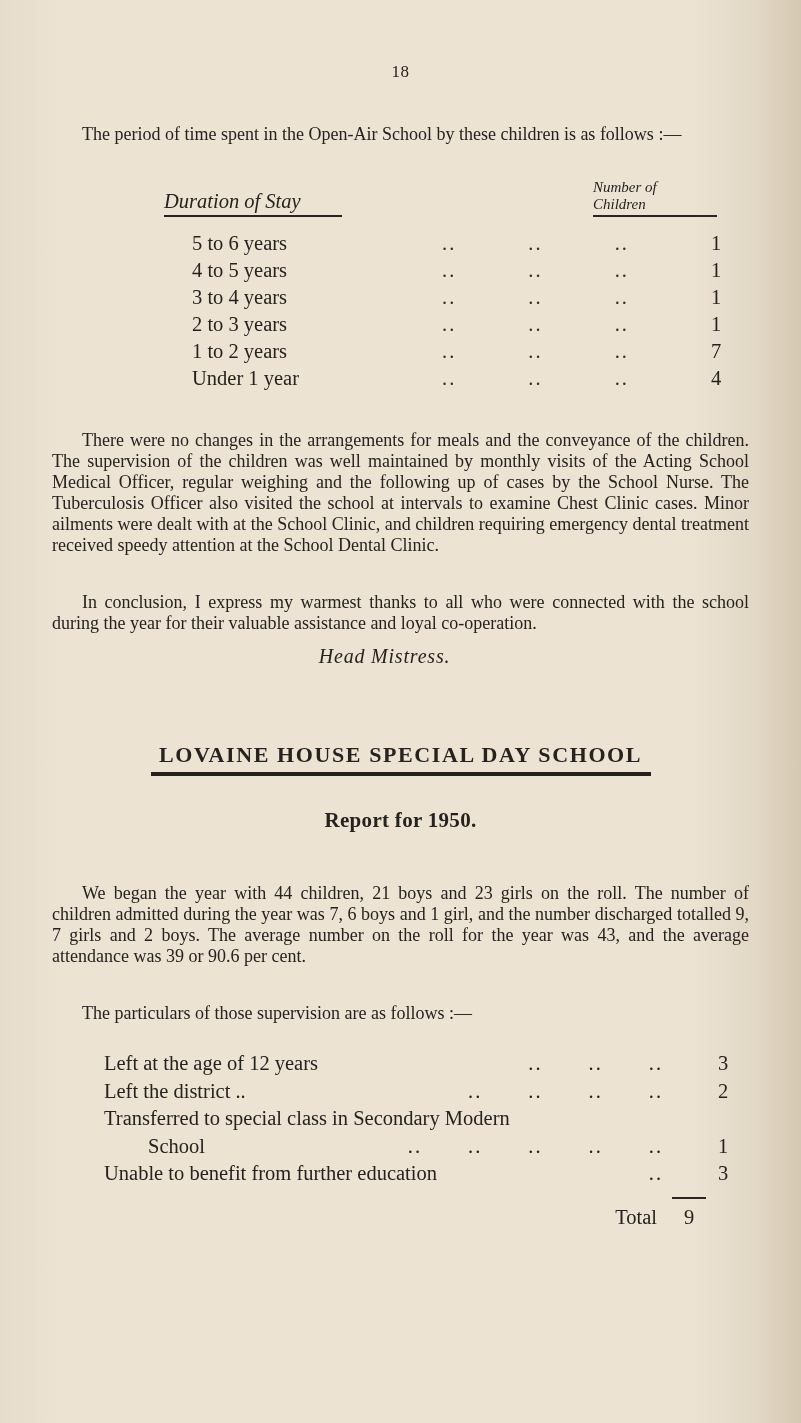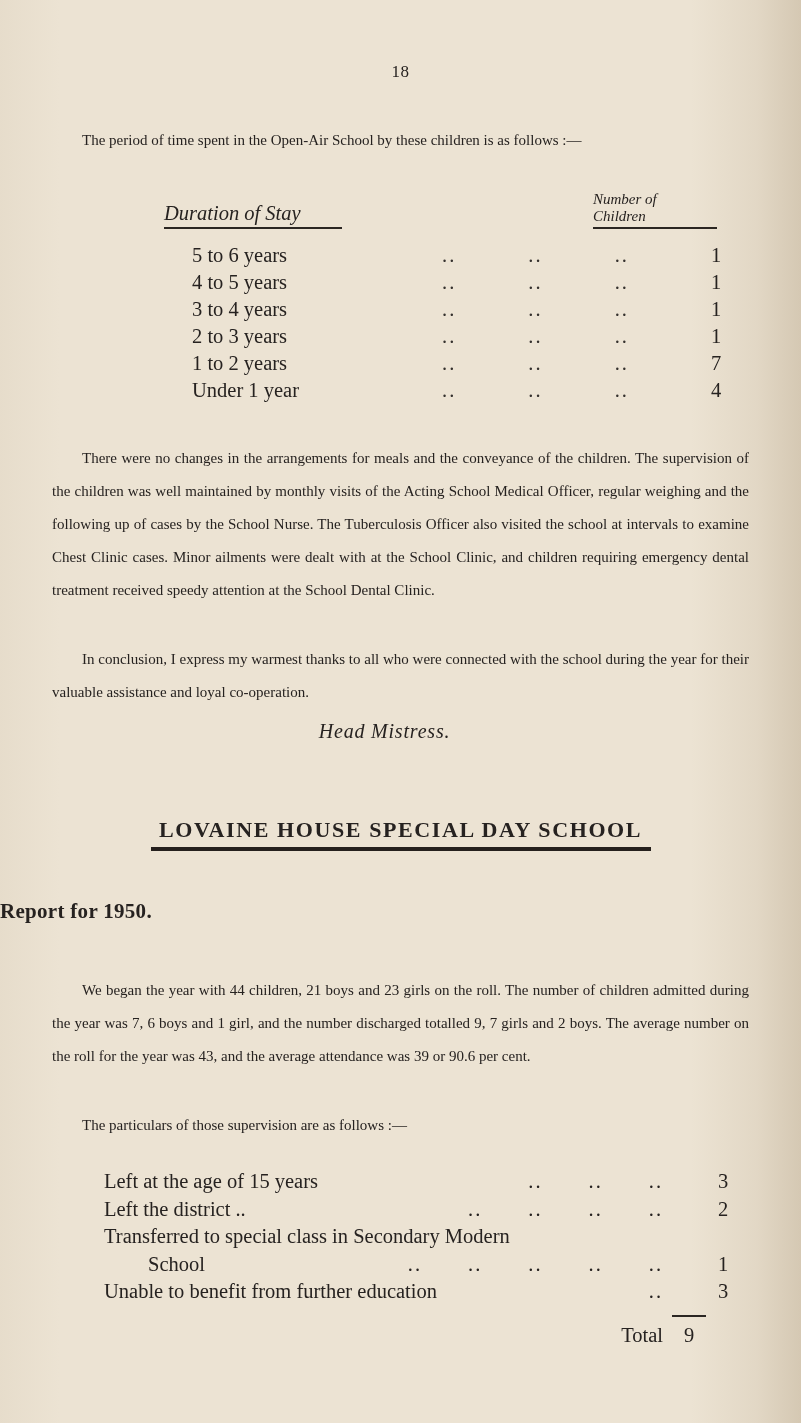--- a/index.html
+++ b/index.html
@@ -37,22 +37,22 @@
 
   .folio {
     text-align: center;
     font-size: 17px;
     margin-top: 62px;
     letter-spacing: 0.5px;
   }
 
   .body-text {
     margin: 0 52px 0 52px;
-    font-size: 15px;
-    line-height: 33px;
+    font-size: 18px;
+    line-height: 21px;
     text-align: justify;
     text-justify: inter-word;
   }
   .body-text.indent { text-indent: 30px; }
 
   .p-open { margin-top: 42px; }
 
   
   .dur-table {
     margin: 34px 52px 0 52px;
@@ -133,23 +133,24 @@
     font-weight: bold;
     font-size: 22px;
     letter-spacing: 1.6px;
   }
   .section-head-rule {
     margin: 4px auto 0 auto;
     width: 500px;
     border-bottom: 4px solid #25201d;
   }
   .report-for {
+    text-align: center;
     font-weight: bold;
     font-size: 21px;
-    margin-top: 48px;
+    margin-top: 32px;
     letter-spacing: 0.3px;
   }
 
   
   .particulars {
     margin: 26px 52px 0 52px;
     font-size: 20.5px;
   }
   .part-row {
     display: flex;
@@ -182,21 +183,21 @@
     margin-right: 43px;
   }
   .total-row {
     display: flex;
     align-items: baseline;
     justify-content: flex-end;
     margin-top: 7px;
     padding-right: 34px;
     font-size: 20.5px;
   }
-  .total-label { }
+  .total-label { margin-right: 6px; }
   .total-val { width: 52px; text-align: center; }
 </style>
 </head>
 <body>
 
 <div class="page-shade-left"></div>
 <div class="page-shade"></div>
 
 <div class="content">
 
@@ -287,21 +288,21 @@
 
   <div class="report-for">Report for 1950.</div>
 
   <p class="body-text indent" style="margin-top:50px;">We began the year with 44 children, 21 boys and 23 girls on the roll.  The number of children admitted during the year was 7, 6 boys and 1 girl, and the number discharged totalled 9, 7 girls and 2 boys.  The average number on the roll for the year was 43, and the average attendance was 39 or 90.6 per cent.</p>
 
   <p class="body-text indent" style="margin-top:36px;">The particulars of those supervision are as follows :—</p>
 
   <div class="particulars">
 
     <div class="part-row">
-      <div class="part-label">Left at the age of 15 years</div>
+      <div class="part-label">Left at the age of 12 years</div>
       <div class="part-dots">
         <span>..</span>
         <span>..</span>
         <span>..</span>
       </div>
       <div class="part-val">3</div>
     </div>
 
     <div class="part-row">
       <div class="part-label">Left the district  ..</div>

